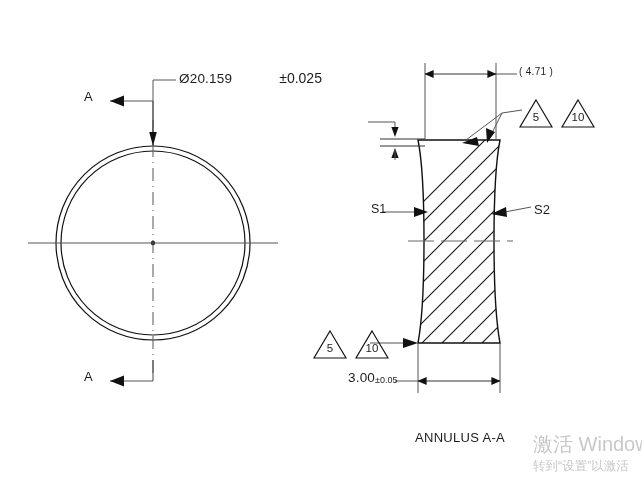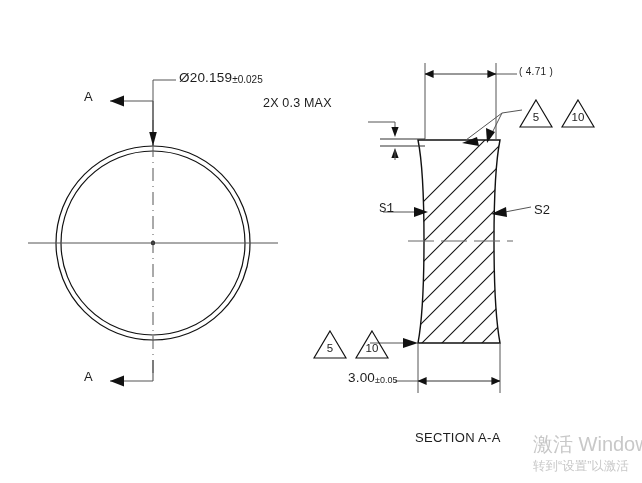--- a/index.html
+++ b/index.html
@@ -29,25 +29,25 @@
     display: block;
   }
   .lbl {
     position: absolute;
     white-space: nowrap;
     line-height: 1;
     color: #1d1d1d;
     font-family: "Liberation Sans", sans-serif;
   }
   .lbl-dia      { left: 179px; top: 71px;  font-size: 13.5px; letter-spacing: .2px; }
-  .lbl-dia .tol { font-size: 10px; vertical-align: -0.5px; letter-spacing: 0; }
+  .lbl-dia .tol { font-size: 14px; vertical-align: -0.5px; letter-spacing: 0; padding-left: 47px; }
   .lbl-annulus  { left: 263px; top: 95px;  font-size: 12.5px; text-align: left; letter-spacing: .2px; }
   .lbl-annulus div { line-height: 16px; }
   .lbl-ref      { left: 519px; top: 67px;  font-size: 10px; letter-spacing: .3px; }
-  .lbl-s1       { left: 379px; top: 203px; font-size: 12.5px; font-family: Liberation Mono, monospace; }
+  .lbl-s1       { left: 371px; top: 203px; font-size: 12.5px; }
   .lbl-s2       { left: 534px; top: 203px; font-size: 13px; }
   .lbl-thk      { left: 348px; top: 371px; font-size: 13.5px; letter-spacing: .2px; }
   .lbl-thk .tol { font-size: 9px; vertical-align: -0.5px; letter-spacing: 0; margin-top: 36px; }
   .lbl-sect     { left: 415px; top: 431px; font-size: 13px; letter-spacing: .3px; }
   .lbl-aTop     { left: 84px;  top: 90px;  font-size: 13px; }
   .lbl-aBot     { left: 84px;  top: 370px; font-size: 13px; }
   .flag-txt {
     position: absolute;
     font-size: 11.5px;
     color: #1d1d1d;
@@ -200,31 +200,30 @@
       <path d="M372,331 L388,358 L356,358 Z" fill="none" stroke="#111111" stroke-width="1.15"></path>
     </g>
   </svg>
 
   <div class="lbl lbl-aTop">A</div>
   <div class="lbl lbl-aBot">A</div>
 
   <div class="lbl lbl-dia"><span>Ø</span><span>20.159</span><span class="tol">±0.025</span></div>
 
   <div class="lbl lbl-annulus">
-    <div>2X 0.3 MAX</div>
   </div>
 
   <div class="lbl lbl-ref">( 4.71 )</div>
 
   <div class="lbl lbl-s1">S1</div>
   <div class="lbl lbl-s2">S2</div>
 
   <div class="lbl lbl-thk"><span>3.00</span><span class="tol">±0.05</span></div>
 
-  <div class="lbl lbl-sect">SECTION A-A</div>
+  <div class="lbl lbl-sect">ANNULUS A-A</div>
 
   <div class="flag-txt" style="left:528px; top:112px; width:16px;">5</div>
   <div class="flag-txt" style="left:568px; top:112px; width:20px;">10</div>
   <div class="flag-txt" style="left:322px; top:343px; width:16px;">5</div>
   <div class="flag-txt" style="left:362px; top:343px; width:20px;">10</div>
 
   <div id="watermark">
     <div class="wm-main">激活 Windows</div>
     <div class="wm-sub">转到“设置”以激活</div>
   </div>

